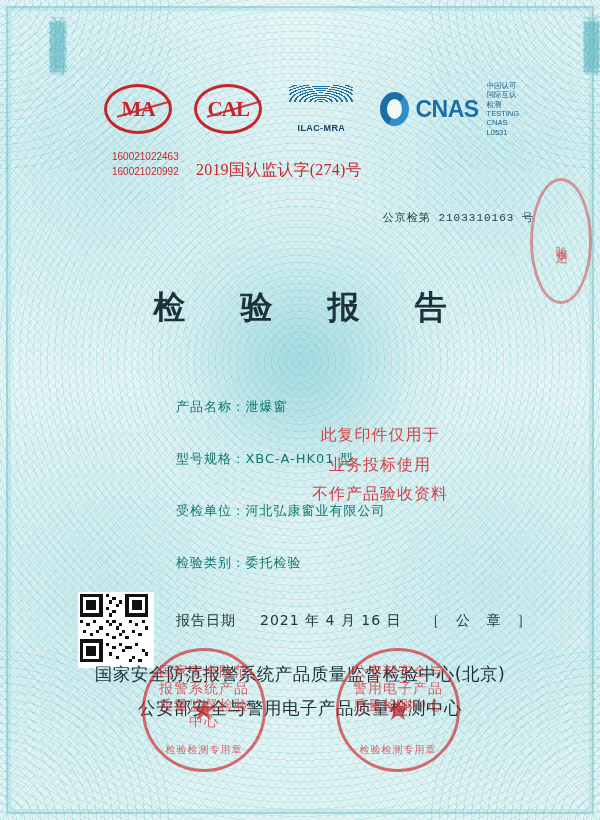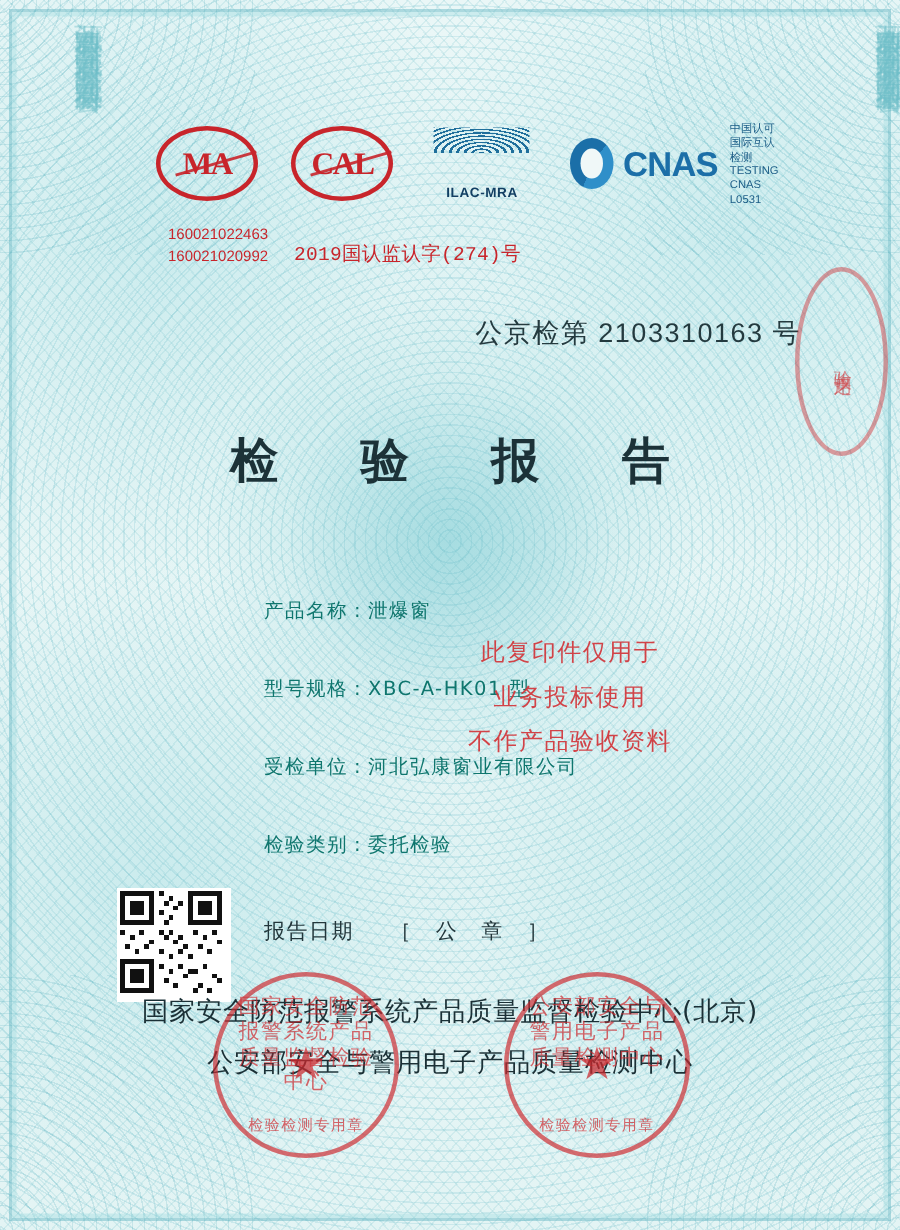--- a/index.html
+++ b/index.html
@@ -182,34 +182,34 @@
     color: #c8252b;
     font-size: 10px;
     line-height: 1.45;
     font-family: "Liberation Sans", sans-serif;
   }
   .accred-line {
     position: absolute;
     left: 196px;
     top: 160px;
     color: #c8252b;
-    font-size: 13px;
+    font-size: 16px;
     letter-spacing: .2px;
-    font-family: Liberation Mono, monospace;
+    font-family: Liberation Serif, serif;
   }
 
   
   .report-no {
     position: absolute;
     right: 66px;
     top: 210px;
-    font-size: 18px;
+    font-size: 11px;
     color: #243a3f;
     letter-spacing: 1px;
-    font-family: Liberation Sans, sans-serif;
+    font-family: Liberation Mono, monospace;
     text-align: right;
   }
 
   
   .big-title {
     position: absolute;
     left: 0; right: 0;
     top: 286px;
     text-align: center;
     font-size: 32px;
@@ -504,20 +504,21 @@
         <rect x="18" y="20" width="1" height="1"></rect>
           <rect x="20" y="18" width="1" height="1"></rect>
         <rect x="14" y="16" width="1" height="1"></rect>
           <rect x="15" y="20" width="1" height="1"></rect>
       </g>
     </svg>
   </div>
 
   <div class="date-row">
     <span>报告日期</span>
+    <span>2021 年 4 月 16 日</span>
     <span class="seal-word">［ 公 章 ］</span>
   </div>
 
   <div class="org-lines">
     <div class="org-line1">国家安全防范报警系统产品质量监督检验中心(北京)</div>
     <div class="org-line2">公安部安全与警用电子产品质量检测中心</div>
   </div>
 
   <div class="seal seal-left">
     <div class="arc-top">国家安全防范报警系统产品质量监督检验中心</div>

